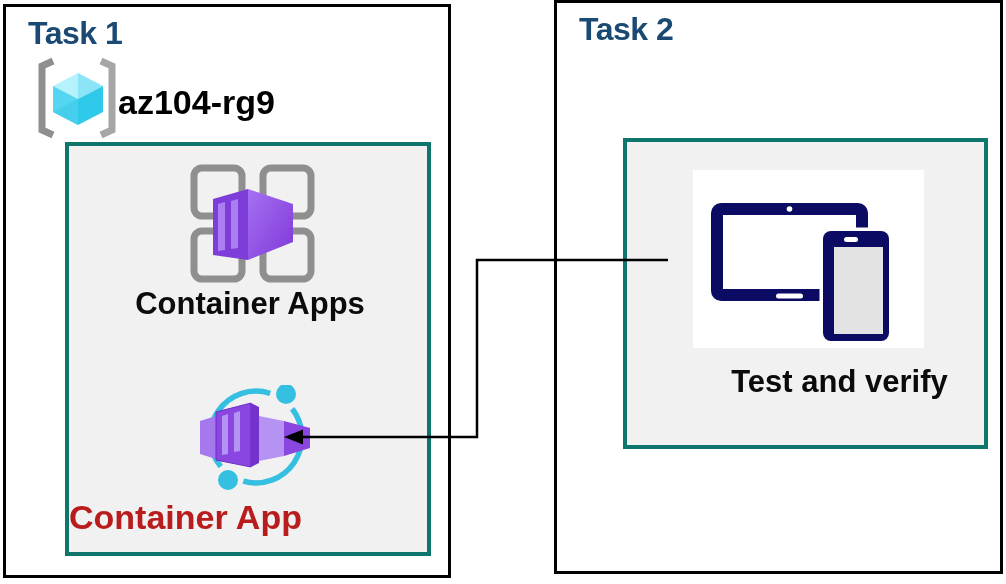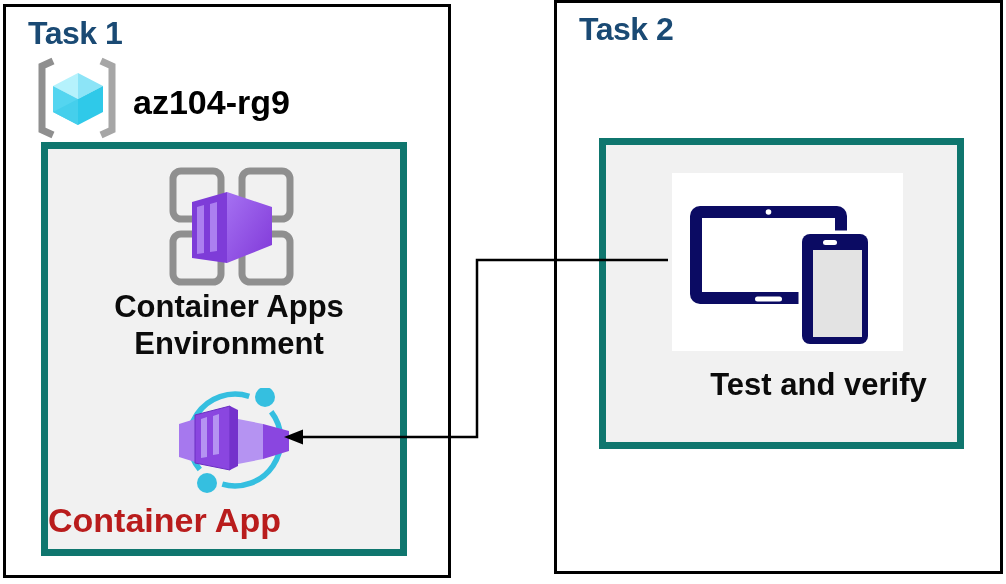--- a/index.html
+++ b/index.html
@@ -10,28 +10,28 @@
   .task-box{
     position:absolute;background:#fff;border:3px solid #000;box-sizing:border-box;
   }
   #task1-box{left:3px;top:4px;width:448px;height:574px;}
   #task2-box{left:554px;top:0;width:449px;height:574px;}
   .task-title{
     position:absolute;left:22px;top:8px;
     font-size:32px;font-weight:bold;color:#1a4a74;letter-spacing:-0.5px;white-space:nowrap;
   }
   .inner-box{
-    position:absolute;background:#f1f1f1;border:7px solid #0f766e;box-sizing:border-box;
+    position:absolute;background:#f1f1f1;border:4px solid #0f766e;box-sizing:border-box;margin-left:24px;
   }
   #task1-inner{left:35px;top:135px;width:366px;height:414px;}
   #task2-inner{left:42px;top:135px;width:365px;height:311px;}
   .icon{position:absolute;display:block;}
   #rg-icon{left:27px;top:49px;}
   #rg-name{
-    position:absolute;left:127px;top:76px;font-size:34px;font-weight:bold;color:#000;
+    position:absolute;left:112px;top:76px;font-size:34px;font-weight:bold;color:#000;
     white-space:nowrap;
   }
   #env-icon{left:121px;top:18px;}
   #env-label{
     position:absolute;left:0;top:139px;width:362px;text-align:center;
     font-size:31px;font-weight:bold;color:#0b0b0b;line-height:37px;
   }
   #app-icon{left:127px;top:239px;}
   #app-label{
     position:absolute;left:0;top:352px;width:362px;text-align:left;
@@ -81,21 +81,20 @@
           </linearGradient>
         </defs>
         <polygon points="23,35 58,25 58,96 23,91" fill="#7e3cd8"></polygon>
         <polygon points="28,40 35,38 35,86 28,87" fill="#ac7ff0"></polygon>
         <polygon points="41,37 48,35 48,84 41,85" fill="#ac7ff0"></polygon>
         <polygon points="58,25 103,40 103,78 58,96" fill="url(#envside)"></polygon>
       </svg>
 
       <div id="env-label">
         <div>Container Apps</div>
-        <div>Environment</div>
       </div>
 
       <svg id="app-icon" class="icon" width="120" height="107" viewBox="0 0 120 107">
         <path d="M96.2 23.7 A46 46 0 0 1 47.3 96.2" fill="none" stroke="#35bfe0" stroke-width="5.5"></path>
         <path d="M24.8 81.6 A46 46 0 0 1 74.2 8.3" fill="none" stroke="#35bfe0" stroke-width="5.5"></path>
         <circle cx="90" cy="9" r="10" fill="#35bfe0"></circle>
         <circle cx="32" cy="95" r="10" fill="#35bfe0"></circle>
         <polygon points="4,36 20,31 20,74 4,69" fill="#a678ee"></polygon>
         <polygon points="63,31 88,36 88,71 63,76" fill="#b593f2"></polygon>
         <polygon points="88,36 114,43 114,63 88,71" fill="#8a46e0"></polygon>

